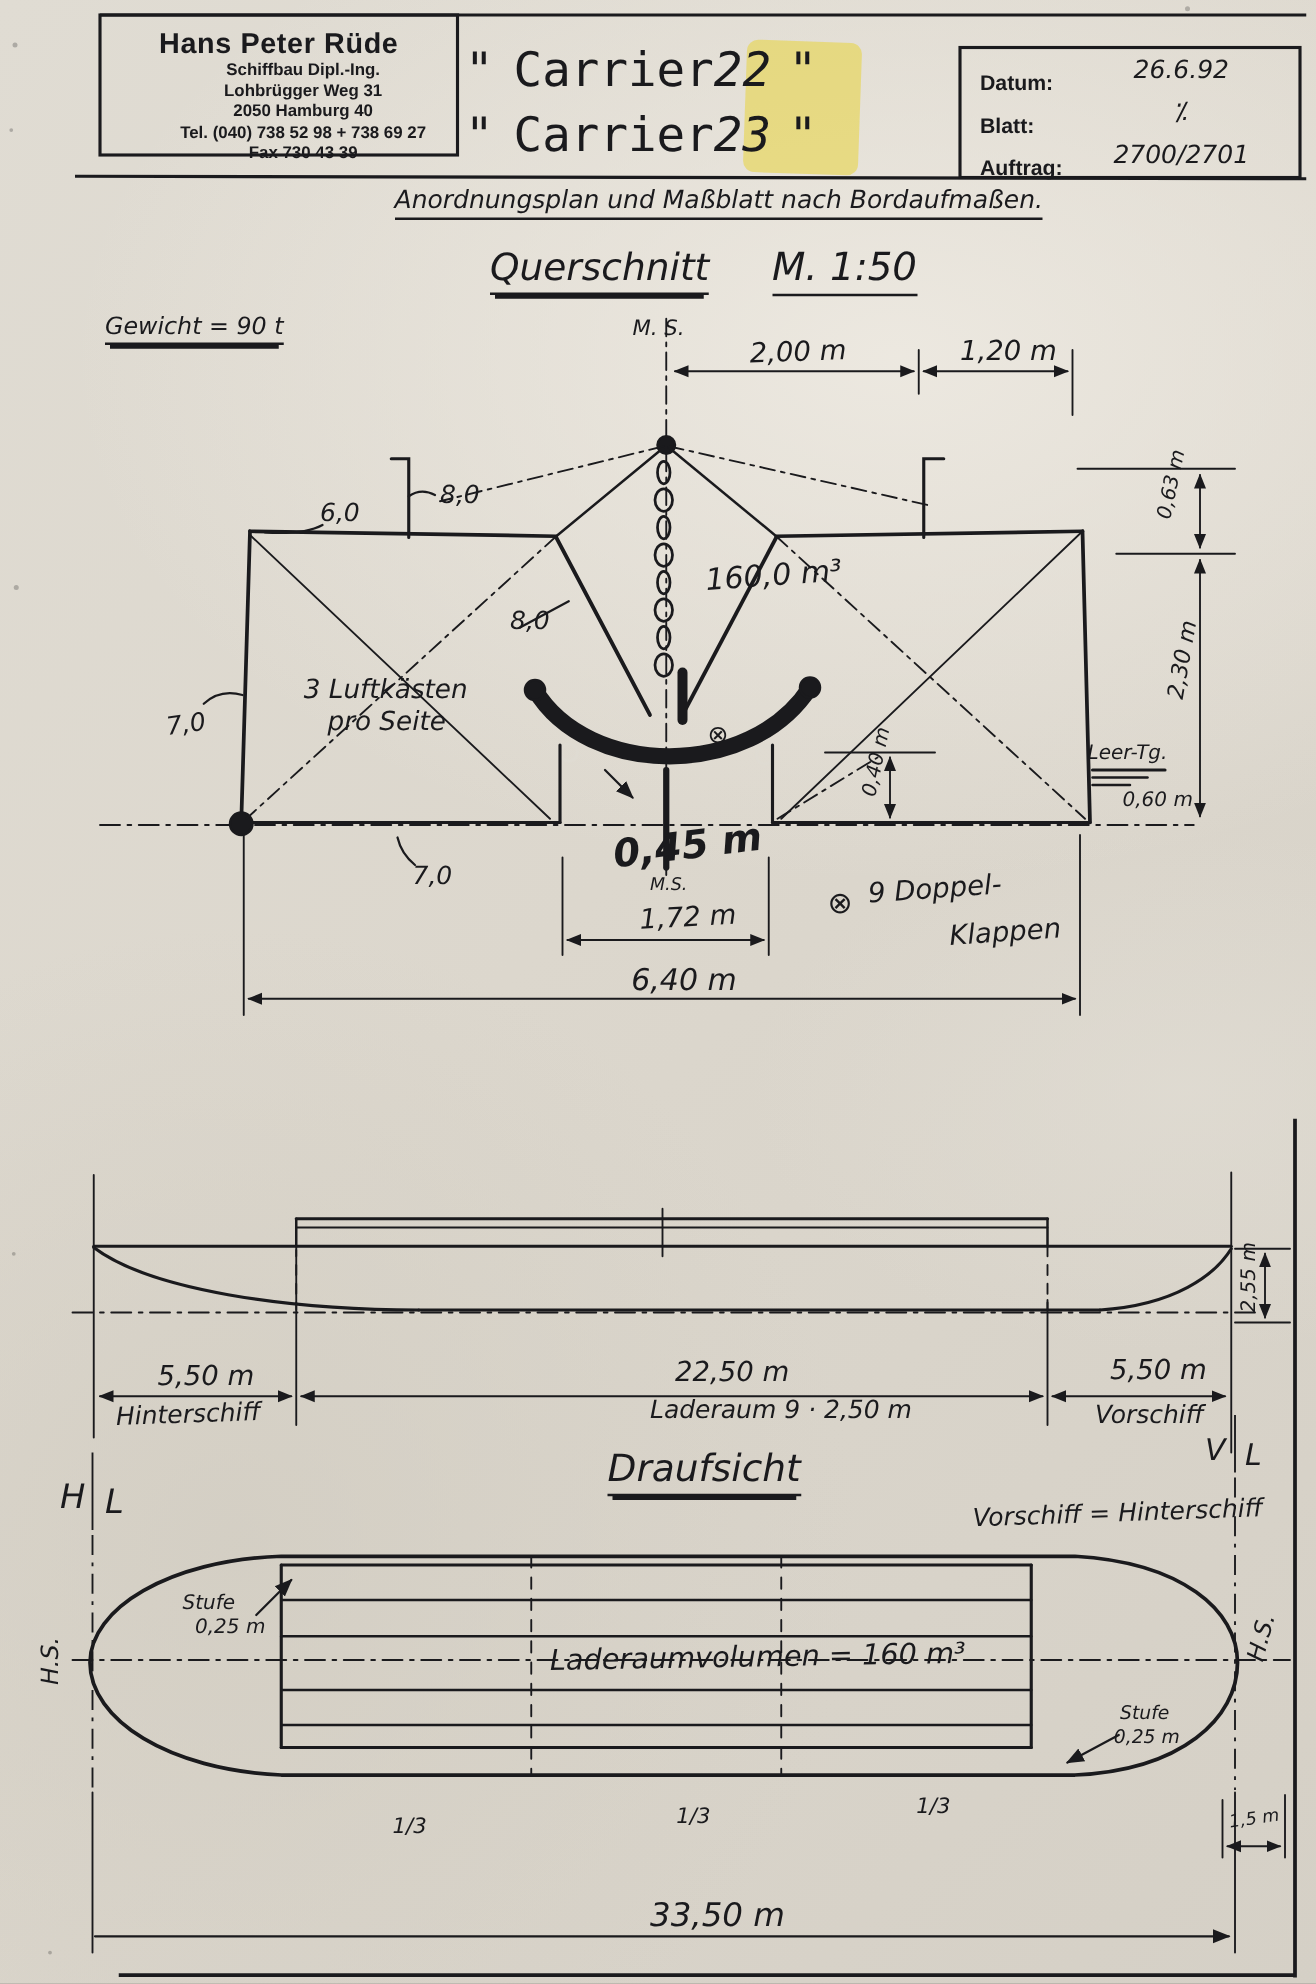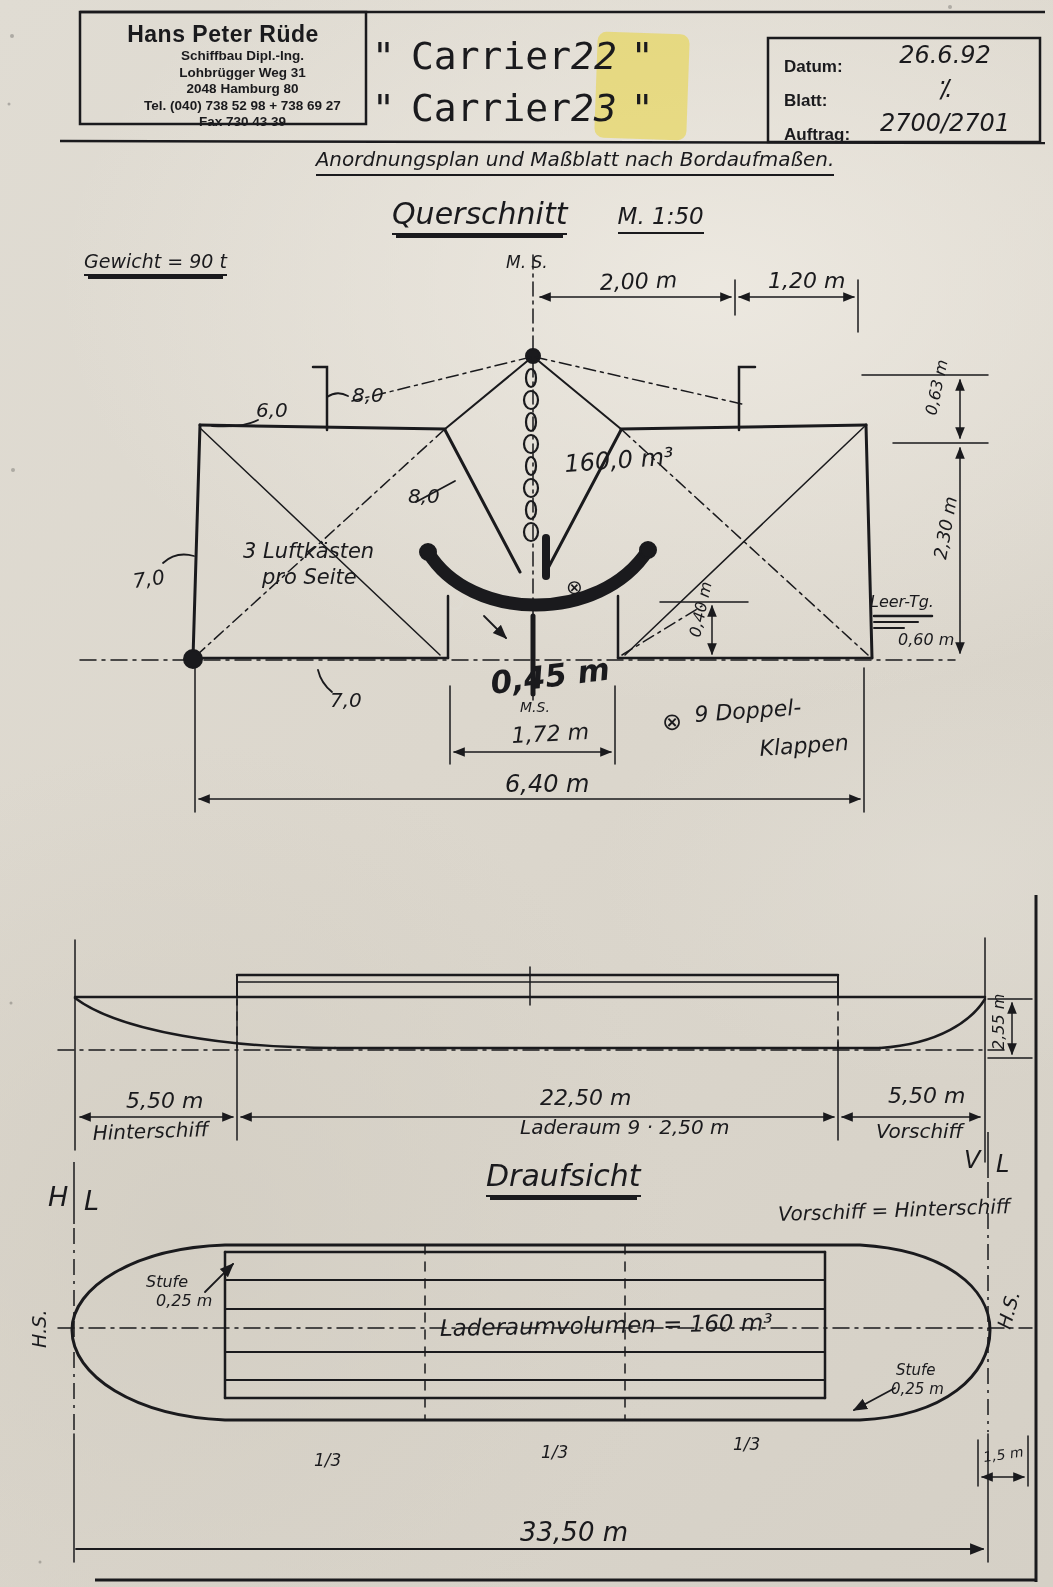--- a/index.html
+++ b/index.html
@@ -20,25 +20,25 @@
   .letterhead{left:80px;top:14px;width:286px;height:110px;text-align:center;
     font-family:"Liberation Sans",sans-serif;font-weight:bold;}
   .lh-name{font-size:23px;letter-spacing:.5px;margin-top:7px;}
   .lh-line{font-size:13.5px;line-height:16.5px;padding-left:39px;}
   .carrier{left:372px;top:30px;font-family:"DejaVu Sans Mono",monospace;font-size:38px;line-height:52px;white-space:nowrap;}
   .carrier .gap1{margin-right:16px;} .carrier .gap2{} .carrier .gap3{margin-right:14px;font-style:italic;}
   .hl-strip{left:596px;top:33px;width:92px;height:106px;background:#e8d33c;opacity:.55;transform:rotate(2deg);border-radius:9px;}
   .metabox{left:768px;top:38px;width:272px;height:104px;}
   .meta-row{display:flex;align-items:center;height:34px;padding-left:16px;}
   .meta-label{font-family:Liberation Sans, sans-serif;font-weight:bold;font-size:17px;width:66px;margin-top:24px;}
-  .meta-value{font-size:24px;flex:1;text-align:center;}
+  .meta-value{font-size:20px;flex:1;text-align:center;}
   .doc-title{left:195px;top:147px;width:760px;text-align:center;font-size:20px;}
   .sec-row{white-space:nowrap;}
   .big-title{font-size:30px;}
-  .scale{font-size:23px;margin-left:45px;}
+  .scale{font-size:31px;margin-left:45px;}
   .gewicht{left:84px;top:250px;font-size:19px;}
   .equality{left:778px;top:1198px;font-size:20px;transform:rotate(-2deg);}
   svg text{fill:#1a1a1d;}
   svg .hw{font-style:italic;}
   svg .bold{font-weight:bold;}
 </style>
 </head>
 <body>
 
 <div class="page">
@@ -274,21 +274,21 @@
     <g stroke="#1a1a1d">
       <line x1="1036" y1="895" x2="1036" y2="1582" stroke-width="3"></line>
       <line x1="95" y1="1580" x2="1036" y2="1580" stroke-width="3"></line>
     </g>
   </svg>
 
   <div class="abs letterhead">
     <div class="lh-name">Hans Peter Rüde</div>
     <div class="lh-line">Schiffbau Dipl.-Ing.</div>
     <div class="lh-line">Lohbrügger Weg 31</div>
-    <div class="lh-line">2048 Hamburg 80</div>
+    <div class="lh-line">2050 Hamburg 40</div>
     <div class="lh-line">Tel. (040) 738 52 98 + 738 69 27</div>
     <div class="lh-line">Fax 730 43 39</div>
   </div>
 
   <div class="abs hl-strip"></div>
 
   <div class="abs carrier">
     <div>
       <span class="gap1">"</span><span class="gap2">Carrier</span><span class="gap3">22</span><span>"</span>
     </div>

